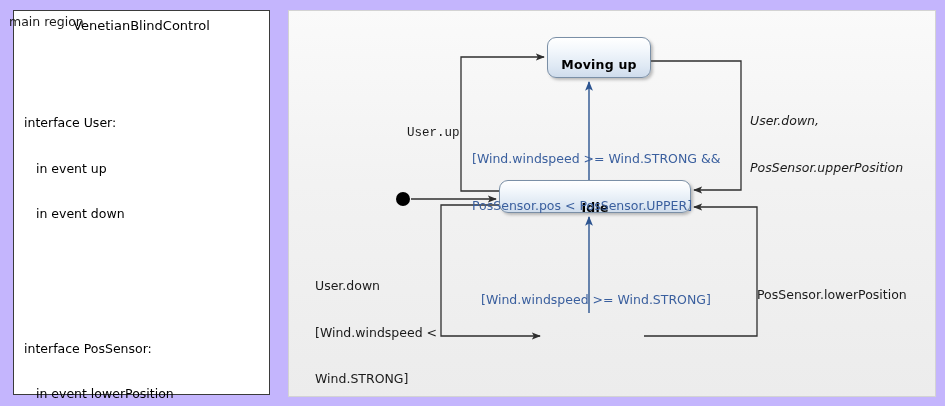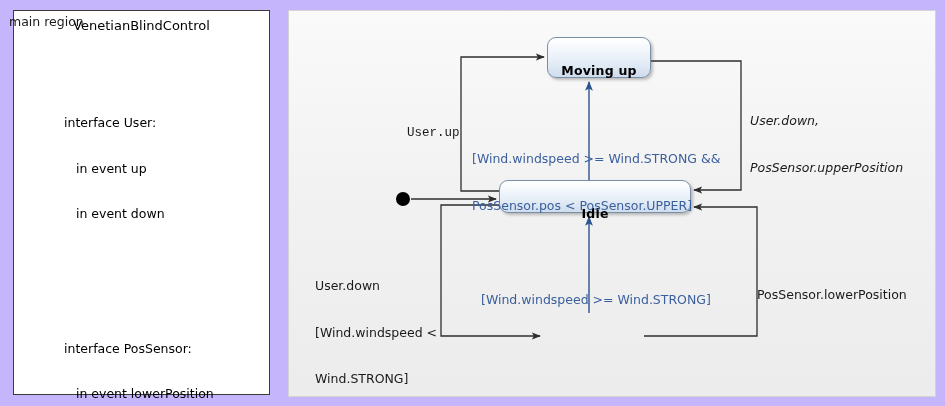--- a/index.html
+++ b/index.html
@@ -35,21 +35,21 @@
     margin-bottom: 6px;
     line-height: 15px;
   }
   #iface-body {
     font-size: 12.5px;
     color: #000000;
     line-height: 15.2px;
     padding: 0 0 0 10px;
     white-space: pre;
   }
-  .iface-block { margin-bottom: 13px; margin-left: 40px; }
+  .iface-block { margin-bottom: 13px; }
   .iface-line { white-space: pre; }
 
   
   #region-panel {
     position: absolute;
     left: 288px;
     top: 10px;
     width: 648px;
     height: 387px;
     background: #f4f4f4;
@@ -91,21 +91,21 @@
     background: linear-gradient(to bottom, #ffffff 0%, #f4f8fc 28%, #dfe9f4 72%, #cfdcec 100%);
     box-shadow: 2px 2px 3px rgba(90,90,90,0.38);
   }
   .state-name {
     font-family: "DejaVu Sans", sans-serif;
     font-weight: bold;
     font-size: 12.5px;
     color: #000000;
     text-align: center;
     display: block;
-    margin-top: 25px;
+    margin-top: 19px;
     letter-spacing: 0.2px;
   }
   #state-moving-up   { left: 547px; top: 37px;  width: 104px; height: 41px; }
   #state-idle        { left: 499px; top: 180px; width: 192px; height: 33px; }
   #state-moving-down { left: 543px; top: 313px; width: 101px; height: 41px; }
 
   
   #initial-dot {
     position: absolute;
     left: 396px;

